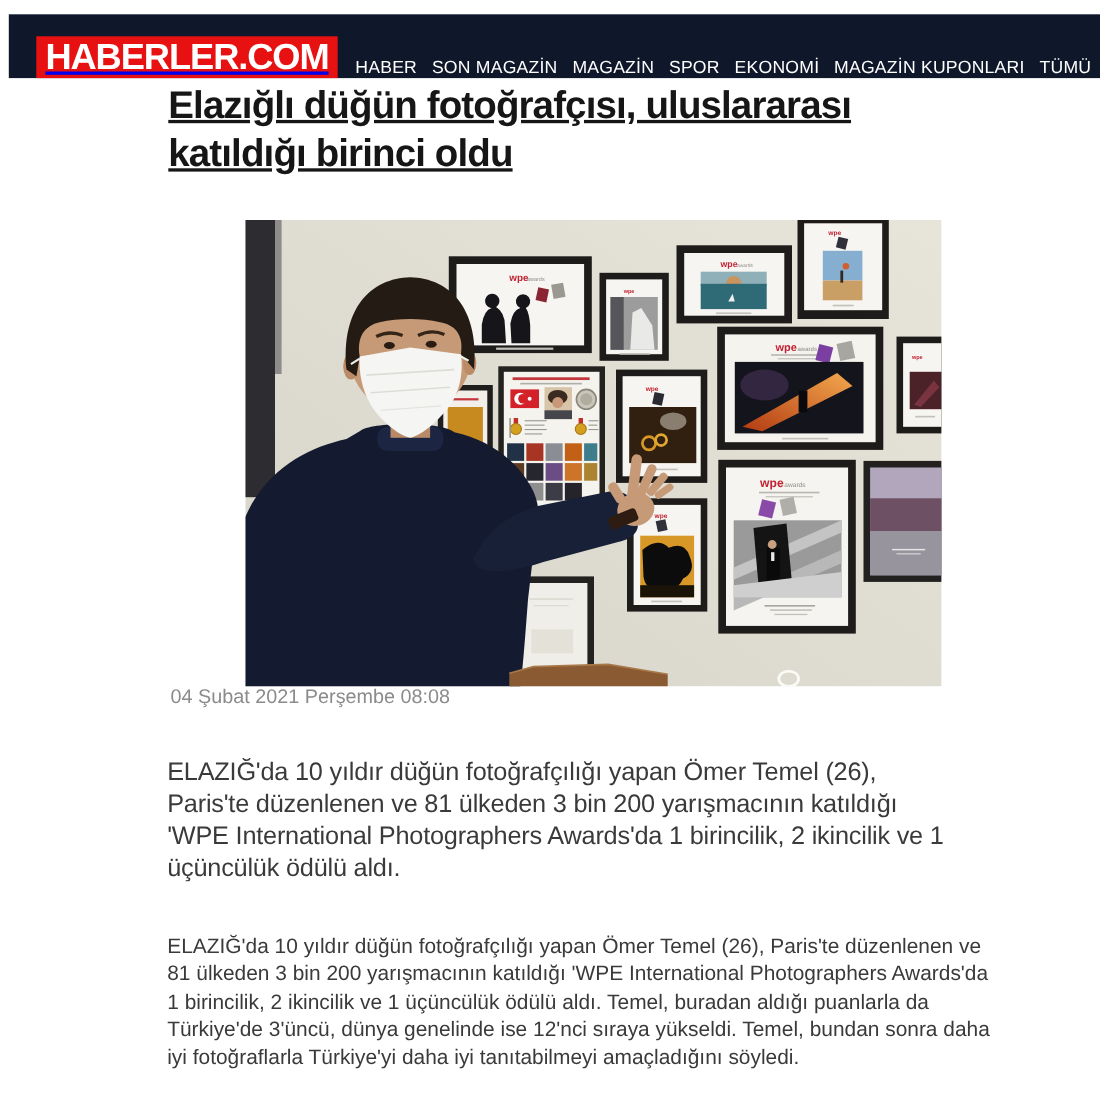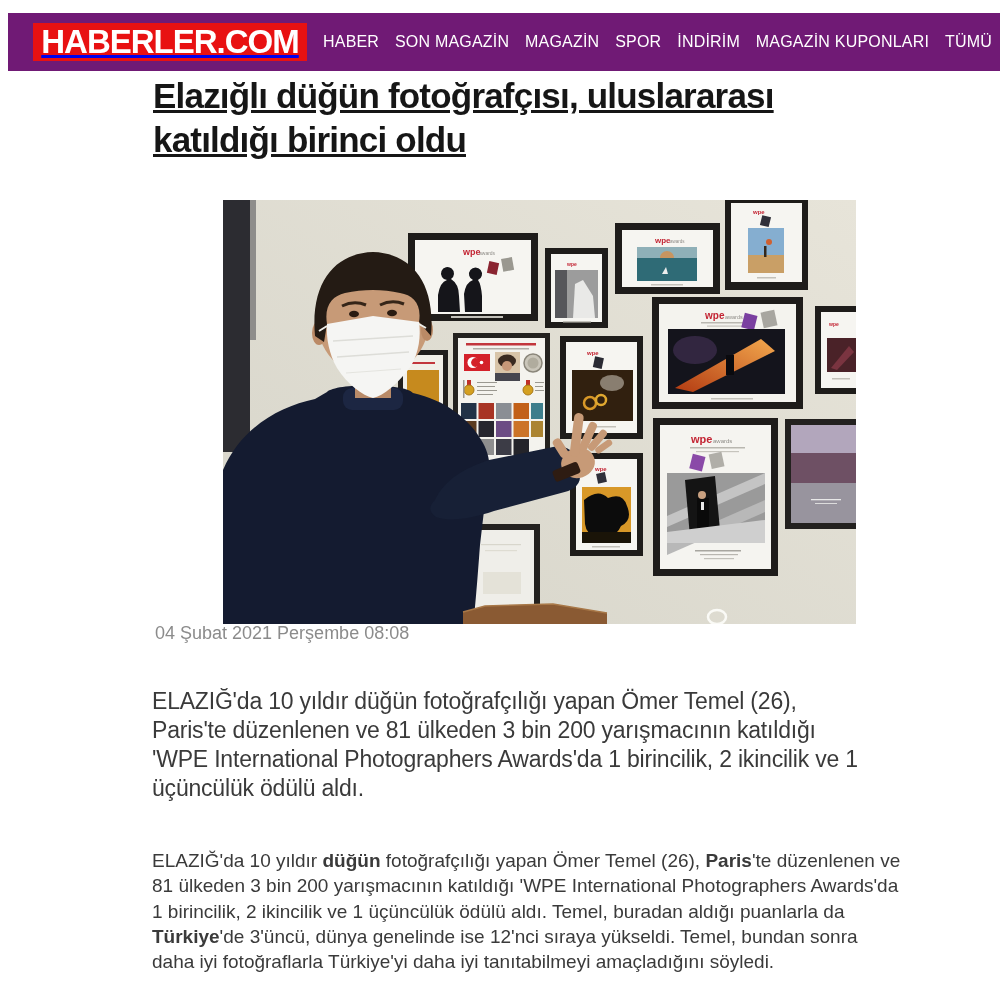--- a/index.html
+++ b/index.html
@@ -1,56 +1,56 @@
 <!DOCTYPE html>
 <html lang="tr"><head>
 <meta charset="utf-8">
 <style>
   html,body{margin:0;padding:0;background:#fff;}
   body{width:1000px;height:1000px;position:relative;overflow:hidden;
        font-family:"Liberation Sans",sans-serif;}
   
   .topbar{position:absolute;top:13px;left:8px;right:0;height:58px;
-          background:#701a75;display:flex;align-items:center;}
+          background:#0f172a;display:flex;align-items:flex-end;}
   .logo-box{margin-left:25px;width:274px;background:#e81112;display:flex;
             align-items:center;justify-content:center;flex:0 0 auto;}
   .logo-text{color:#fff;font-weight:bold;font-size:33px;letter-spacing:-1px;
              text-decoration:none;}
   .nav{flex:1;display:flex;align-items:center;justify-content:space-between;
        margin:0 8px 0 16px;}
   .nav a{color:#fff;text-decoration:none;font-size:16px;letter-spacing:.2px;
          white-space:nowrap;}
   
   .headline{position:absolute;left:153px;top:74px;margin:0;color:#161616;
             font-size:35px;line-height:44px;font-weight:bold;letter-spacing:-.8px;text-decoration:underline;}
   .photo{position:absolute;left:183px;top:184px;width:633px;height:424px;}
   .photo svg{display:block;}
   .meta{position:absolute;left:155px;top:623px;color:#8b8b8b;font-size:18px;
         line-height:21px;}
   .lead{position:absolute;left:152px;top:687px;width:706px;margin:0;
         color:#3a3a3a;font-size:23px;line-height:29px;letter-spacing:-.2px;}
   .bodytext{position:absolute;left:152px;top:848px;width:752px;margin:0;
         color:#3a3a3a;font-size:19px;line-height:25.3px;}
-  .bodytext b{font-weight:bold;text-align:center;}
+  .bodytext b{font-weight:normal;text-align:center;}
   .wpe{font-family:"Liberation Sans",sans-serif;font-weight:bold;fill:#c32433;}
   .wpeg{font-family:"Liberation Sans",sans-serif;fill:#8f8d88;}
 </style>
 </head>
 <body>
 
 <header class="topbar">
   <a class="logo-box" href="#">
     <span class="logo-text">HABERLER.COM</span>
   </a>
   <nav class="nav">
     <a href="#">HABER</a>
     <a href="#">SON MAGAZİN</a>
     <a href="#">MAGAZİN</a>
     <a href="#">SPOR</a>
-    <a href="#">İNDİRİM</a>
+    <a href="#">EKONOMİ</a>
     <a href="#">MAGAZİN KUPONLARI</a>
     <a href="#">TÜMÜ</a>
   </nav>
 </header>
 
 <h1 class="headline"><span>Elazığlı düğün fotoğrafçısı, uluslararası</span><br><span>katıldığı birinci oldu</span></h1>
 
 <figure class="photo" aria-label="Maskeli düğün fotoğrafçısı Ömer Temel duvardaki çerçeveli WPE Awards sertifikalarını gösteriyor">
 <svg width="633" height="424" viewBox="0 0 633 424" xmlns="http://www.w3.org/2000/svg">
   <defs>

